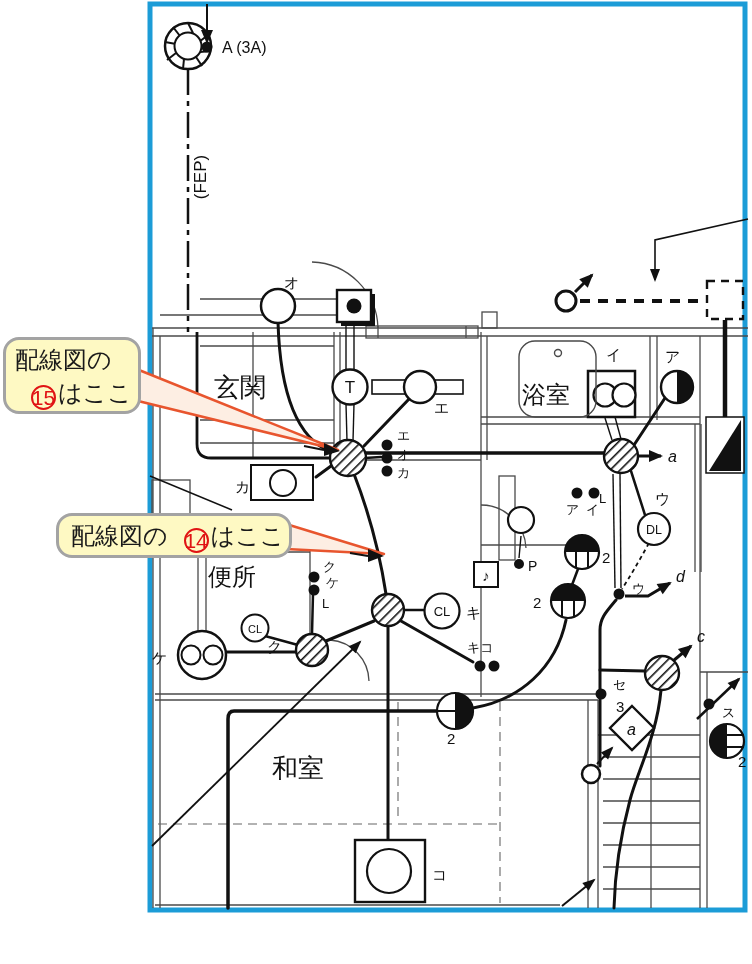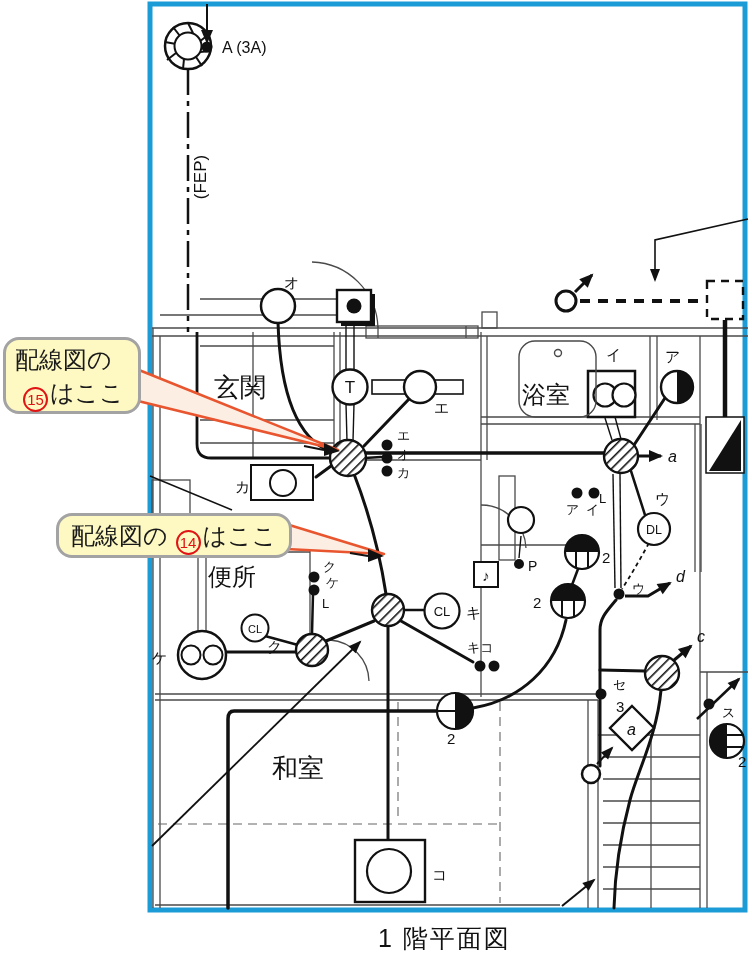--- a/index.html
+++ b/index.html
@@ -5,21 +5,21 @@
   html,body{margin:0;padding:0;background:#ffffff;}
   .canvas{position:relative;width:752px;height:964px;background:#fff;overflow:hidden;
           font-family:"Liberation Sans",sans-serif;}
   svg text{font-family:"Liberation Sans",sans-serif;fill:#111;}
   .bubble{position:absolute;background:#fef9c3;border:3px solid #a3a3a3;border-radius:16px;
           color:#1a1a1a;font-size:24px;line-height:33px;box-sizing:border-box;z-index:5;}
   .b15{left:3px;top:337px;width:138px;height:77px;padding:3px 0 0 9px;}
   .b14{left:56px;top:513px;width:236px;height:45px;padding:3px 0 4px 12px;white-space:nowrap;}
   .numcirc{display:inline-flex;align-items:center;justify-content:center;
            width:25px;height:25px;border:2px solid #e01414;border-radius:50%;
-           color:#e01414;font-size:15px;line-height:1;margin:0 2px 0 8px;vertical-align:-4px;
+           color:#e01414;font-size:21px;line-height:1;margin:0 2px 0 16px;vertical-align:-4px;
            box-sizing:border-box;}
   .caption{position:absolute;left:378px;top:922px;font-size:25px;color:#111;letter-spacing:2px;}
 </style>
 </head>
 <body>
 
 <div class="canvas">
 
 <svg width="752" height="964" viewBox="0 0 752 964">
   <defs>
@@ -399,15 +399,14 @@
 <div class="bubble b15">
   <div><span>配線図の</span></div>
   <div><span class="numcirc">15</span><span>はここ</span></div>
 </div>
 
 
 <div class="bubble b14">
   <span>配線図の</span><span class="numcirc">14</span><span>はここ</span>
 </div>
 
-<div class="caption">1 階平面図</div>
 
 </div>
 
 </body></html>

